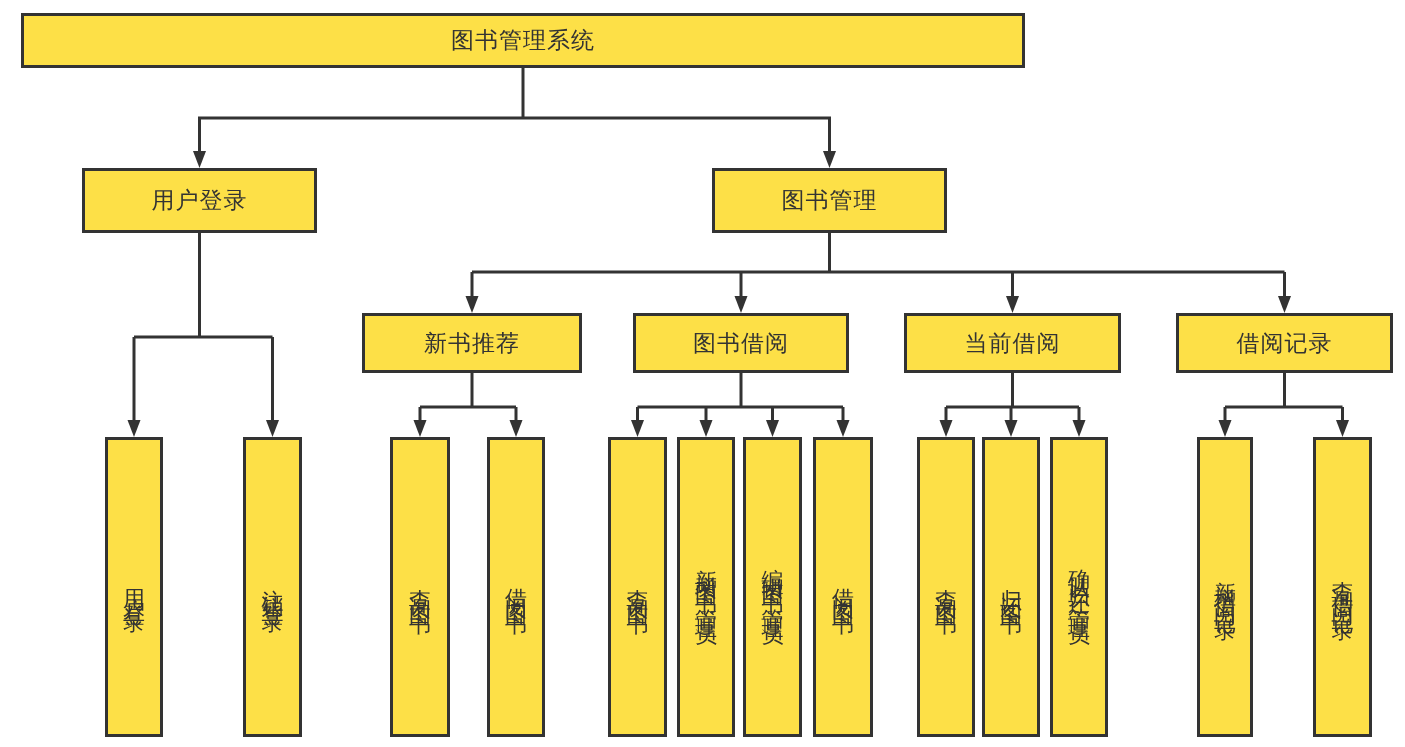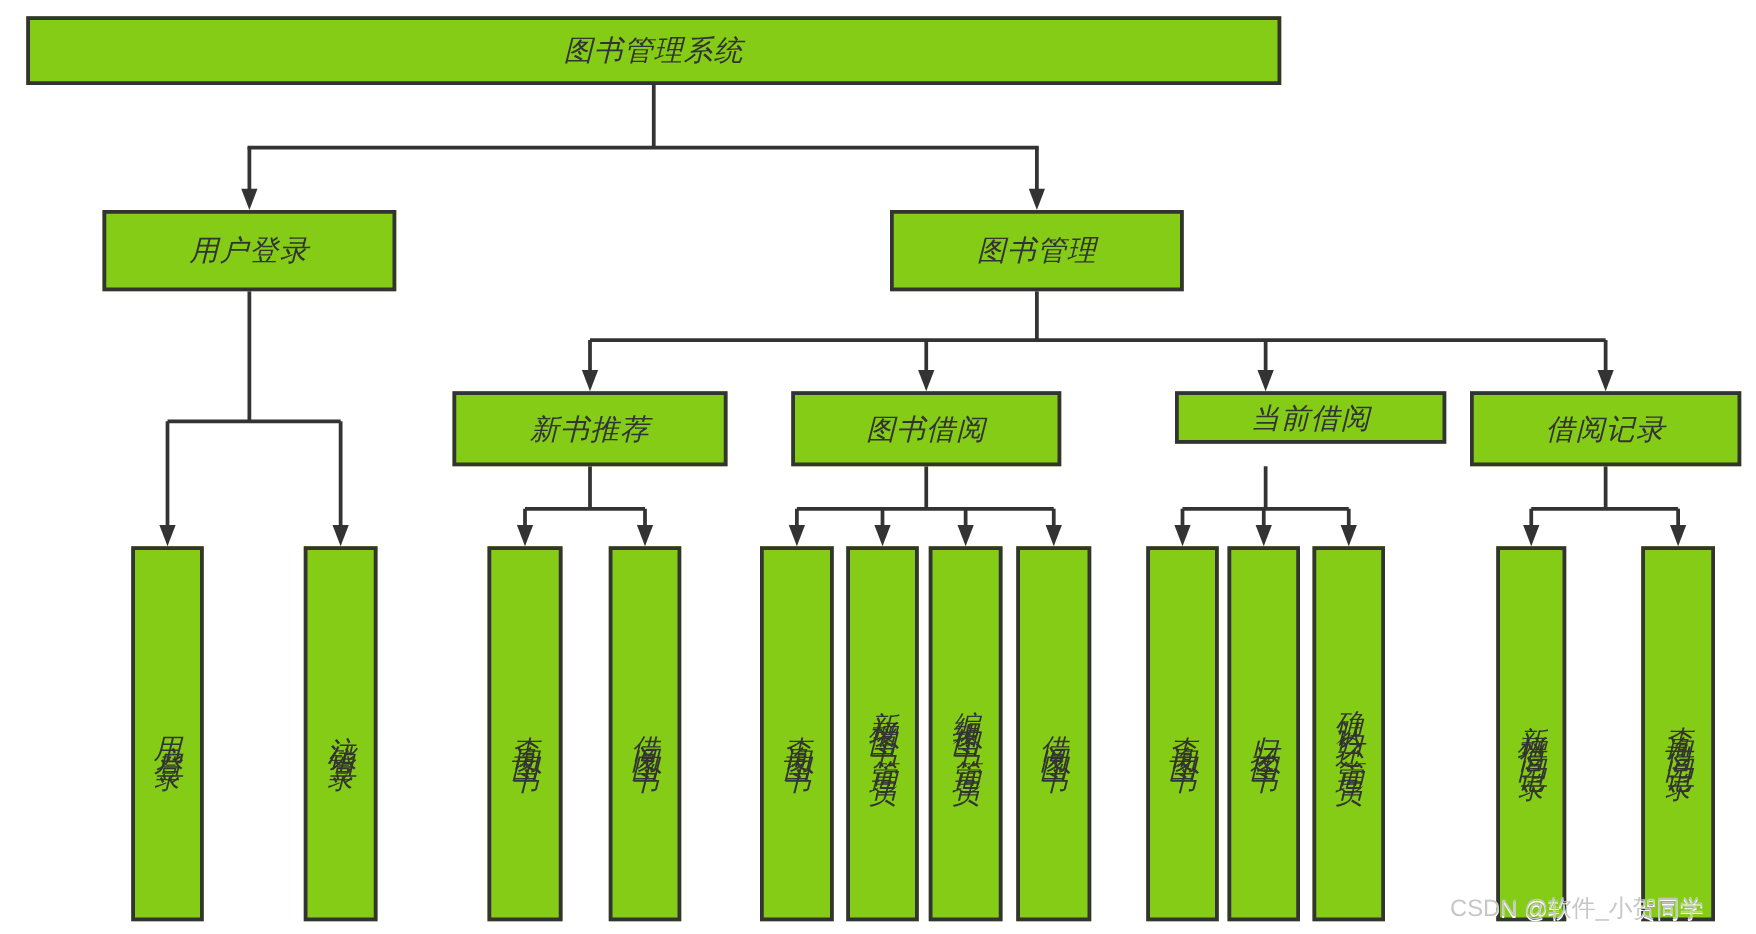--- a/index.html
+++ b/index.html
@@ -21,26 +21,25 @@
     background:var(--bg);
     overflow:hidden;
   }
   .connectors{
     position:absolute;left:0;top:0;
   }
   .box{
     position:absolute;
     box-sizing:border-box;
     border:3px solid var(--border);
-    background:#84cc16;
+    background:#fde047;
     display:flex;
     align-items:center;
     justify-content:center;
     color:var(--text);
-    font-style:italic;
   }
   .box.h{
     font-size:23px;
     letter-spacing:1px;
     white-space:nowrap;
   }
   .box.v .vtext{
     writing-mode:vertical-rl;
     text-orientation:mixed;
     font-size:22px;
@@ -130,21 +129,21 @@
     </g>
   </svg>
 
   <div class="box h" style="left:21px;top:13px;width:1004px;height:55px;">图书管理系统</div>
 
   <div class="box h" style="left:82px;top:168px;width:235px;height:65px;">用户登录</div>
   <div class="box h" style="left:712px;top:168px;width:235px;height:65px;text-align:center;">图书管理</div>
 
   <div class="box h" style="left:633px;top:313px;width:216px;height:60px;">图书借阅</div>
   <div class="box h" style="left:362px;top:313px;width:220px;height:60px;">新书推荐</div>
-  <div class="box h" style="left:904px;top:313px;width:217px;height:42px;margin-left:36px;">当前借阅</div>
+  <div class="box h" style="left:904px;top:313px;width:217px;height:60px;">当前借阅</div>
   <div class="box h" style="left:1176px;top:313px;width:217px;height:60px;">借阅记录</div>
 
   <div class="box v" style="left:105px;top:437px;width:58px;height:300px;">
     <span class="vtext">用户登录</span>
   </div>
   <div class="box v" style="left:243px;top:437px;width:59px;height:300px;">
     <span class="vtext">注销登录</span>
   </div>
 
   <div class="box v" style="left:390px;top:437px;width:60px;height:300px;">
@@ -177,15 +176,14 @@
     <span class="vtext">确认归还（管理员）</span>
   </div>
 
   <div class="box v" style="left:1197px;top:437px;width:56px;height:300px;">
     <span class="vtext">新增借阅记录</span>
   </div>
   <div class="box v" style="left:1313px;top:437px;width:59px;height:300px;">
     <span class="vtext">查询借阅记录</span>
   </div>
 
-  <div class="watermark">CSDN @软件_小贺同学</div>
 
 </div>
 
 </body></html>

